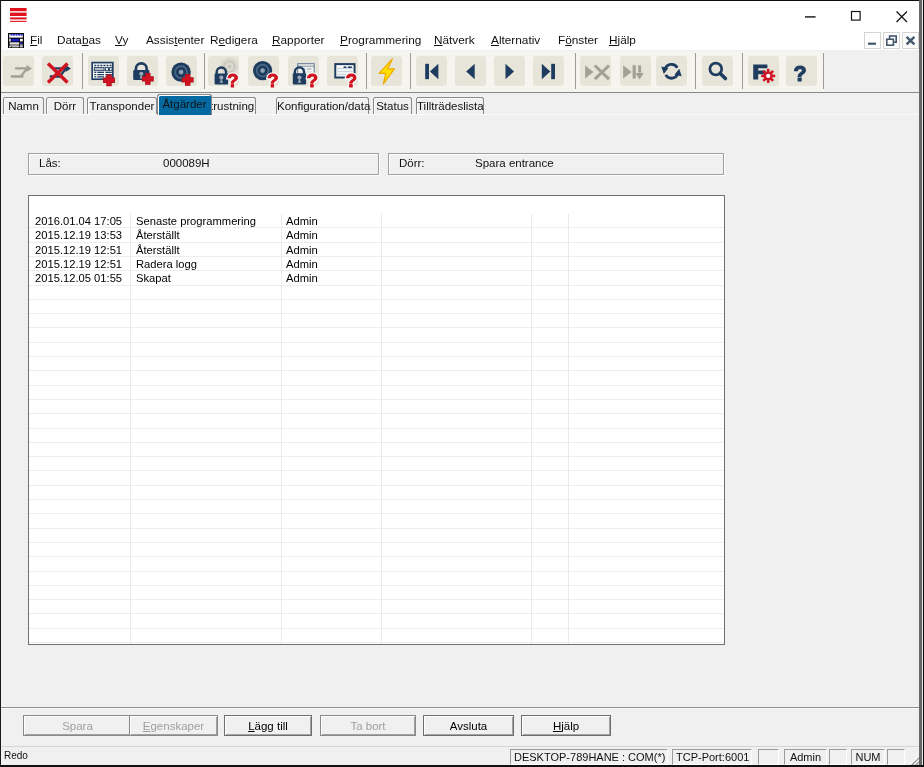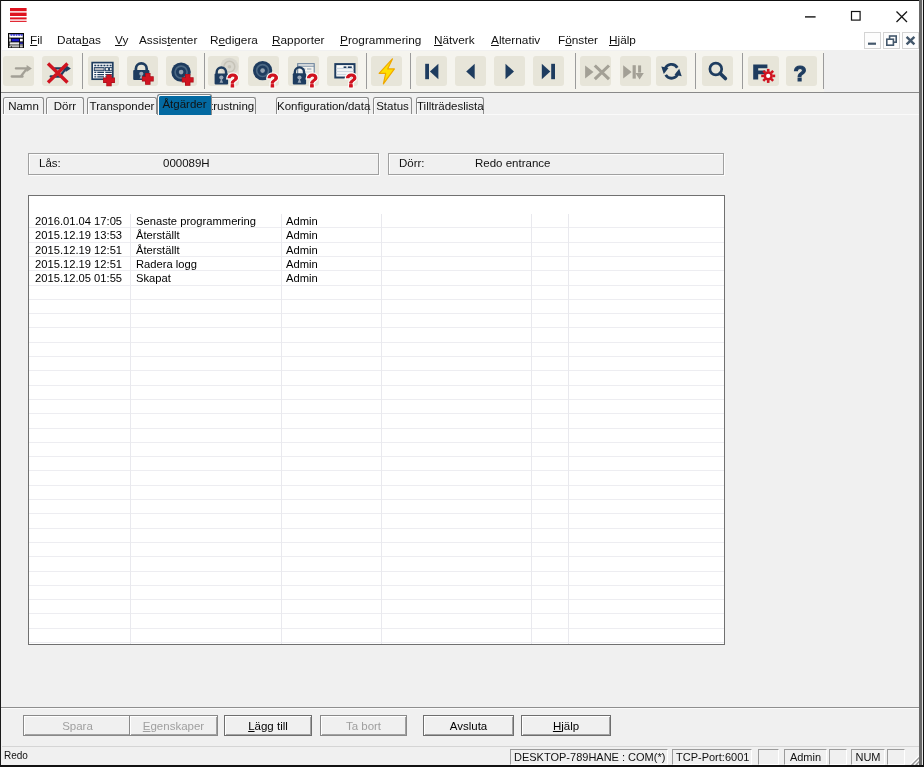--- a/index.html
+++ b/index.html
@@ -69,21 +69,21 @@
     <svg width="120" height="20" viewBox="0 0 120 20" style="position:absolute;overflow:visible;left:803px;top:7px;">
       <rect x="0" y="8.2" width="10.6" height="1.4" fill="#151515"></rect>
       <rect x="46.5" y="3.5" width="8.6" height="8.6" fill="none" stroke="#151515" stroke-width="1.2"></rect>
       <path d="M91.5 3.5 L102 14 M102 3.5 L91.5 14" stroke="#151515" stroke-width="1.3"></path>
     </svg>
   </div>
 <div class="abs" id="menubar">
     <div class="mitem" style="left:28px"><u>F</u>il</div>
     <div class="mitem" style="left:55px">Data<u>b</u>as</div>
     <div class="mitem" style="left:113px"><u>V</u>y</div>
-    <div class="mitem" style="left:137px">Assis<u>t</u>enter</div>
+    <div class="mitem" style="left:144px">Assis<u>t</u>enter</div>
     <div class="mitem" style="left:208px">R<u>e</u>digera</div>
     <div class="mitem" style="left:270px"><u>R</u>apporter</div>
     <div class="mitem" style="left:338px"><u>P</u>rogrammering</div>
     <div class="mitem" style="left:432px"><u>N</u>ätverk</div>
     <div class="mitem" style="left:489px"><u>A</u>lternativ</div>
     <div class="mitem" style="left:556px">F<u>ö</u>nster</div>
     <div class="mitem" style="left:607px"><u>H</u>jälp</div>
   </div>
 <svg width="16" height="15" viewBox="0 0 16 15" style="position:absolute;overflow:visible;left:8px;top:32.5px;">
     <rect x="0" y="0" width="16" height="15" fill="#050505"></rect>
@@ -291,21 +291,21 @@
     <div class="tab" style="left:274px;width:93px">Konfiguration/data</div>
     <div class="tab" style="left:371px;width:39px">Status</div>
     <div class="tab" style="left:414px;width:68px">Tillträdeslista</div>
   </div>
 <div class="abs" id="tabline"></div>
 <div class="gbox" style="left:28px;top:153px;width:351px;height:22px"></div>
 <div class="glabel" style="left:39px;top:157px">Lås:</div>
 <div class="glabel" style="left:163px;top:157px">000089H</div>
 <div class="gbox" style="left:388px;top:153px;width:336px;height:22px"></div>
 <div class="glabel" style="left:399px;top:157px">Dörr:</div>
-<div class="glabel" style="left:475px;top:157px">Redo entrance</div>
+<div class="glabel" style="left:475px;top:157px">Spara entrance</div>
 <div class="abs" id="tbl">
   <div id="tbody">
       <div class="vline" style="left:101px"></div>
       <div class="vline" style="left:252px"></div>
       <div class="vline" style="left:352px"></div>
       <div class="vline" style="left:502px"></div>
       <div class="vline" style="left:539px"></div>
       <div class="cell" style="left:6px;top:0.0px;width:95px">2016.01.04 17:05</div>
       <div class="cell" style="left:107px;top:0.0px;width:140px">Senaste programmering</div>
       <div class="cell" style="left:257px;top:0.0px;width:90px">Admin</div>
@@ -321,21 +321,21 @@
       <div class="cell" style="left:6px;top:57.2px;width:95px">2015.12.05 01:55</div>
       <div class="cell" style="left:107px;top:57.2px;width:140px">Skapat</div>
       <div class="cell" style="left:257px;top:57.2px;width:90px">Admin</div>
     </div>
 </div>
 <div class="abs" id="divider"></div>
 <div class="abs" id="divider2"></div>
 <div class="pbtn dis" style="left:23px;width:109px">Spara</div>
 <div class="pbtn dis" style="left:129px;width:89px"><u>E</u>genskaper</div>
 <div class="pbtn" style="left:224px;width:88px"><u>L</u>ägg till</div>
-<div class="pbtn dis" style="left:320px;width:87px">Ta bort</div>
+<div class="pbtn dis" style="left:320px;width:96px">Ta bort</div>
 <div class="pbtn" style="left:423px;width:91px">Avsluta</div>
 <div class="pbtn" style="left:521px;width:90px"><u>H</u>jälp</div>
 <div class="abs" id="statusbar">
     <div class="sbtext" style="left:2px">Redo</div>
     <div class="spanel" style="left:508px;width:158px;text-align:left;padding-left:3px;">DESKTOP-789HANE : COM(*)</div>
     <div class="spanel" style="left:670px;width:80px;text-align:left;padding-left:3px;">TCP-Port:6001</div>
     <div class="spanel" style="left:756px;width:21px;text-align:center;"></div>
     <div class="spanel" style="left:782px;width:43px;text-align:center;">Admin</div>
     <div class="spanel" style="left:827px;width:18px;text-align:center;"></div>
     <div class="spanel" style="left:849px;width:34px;text-align:center;">NUM</div>

